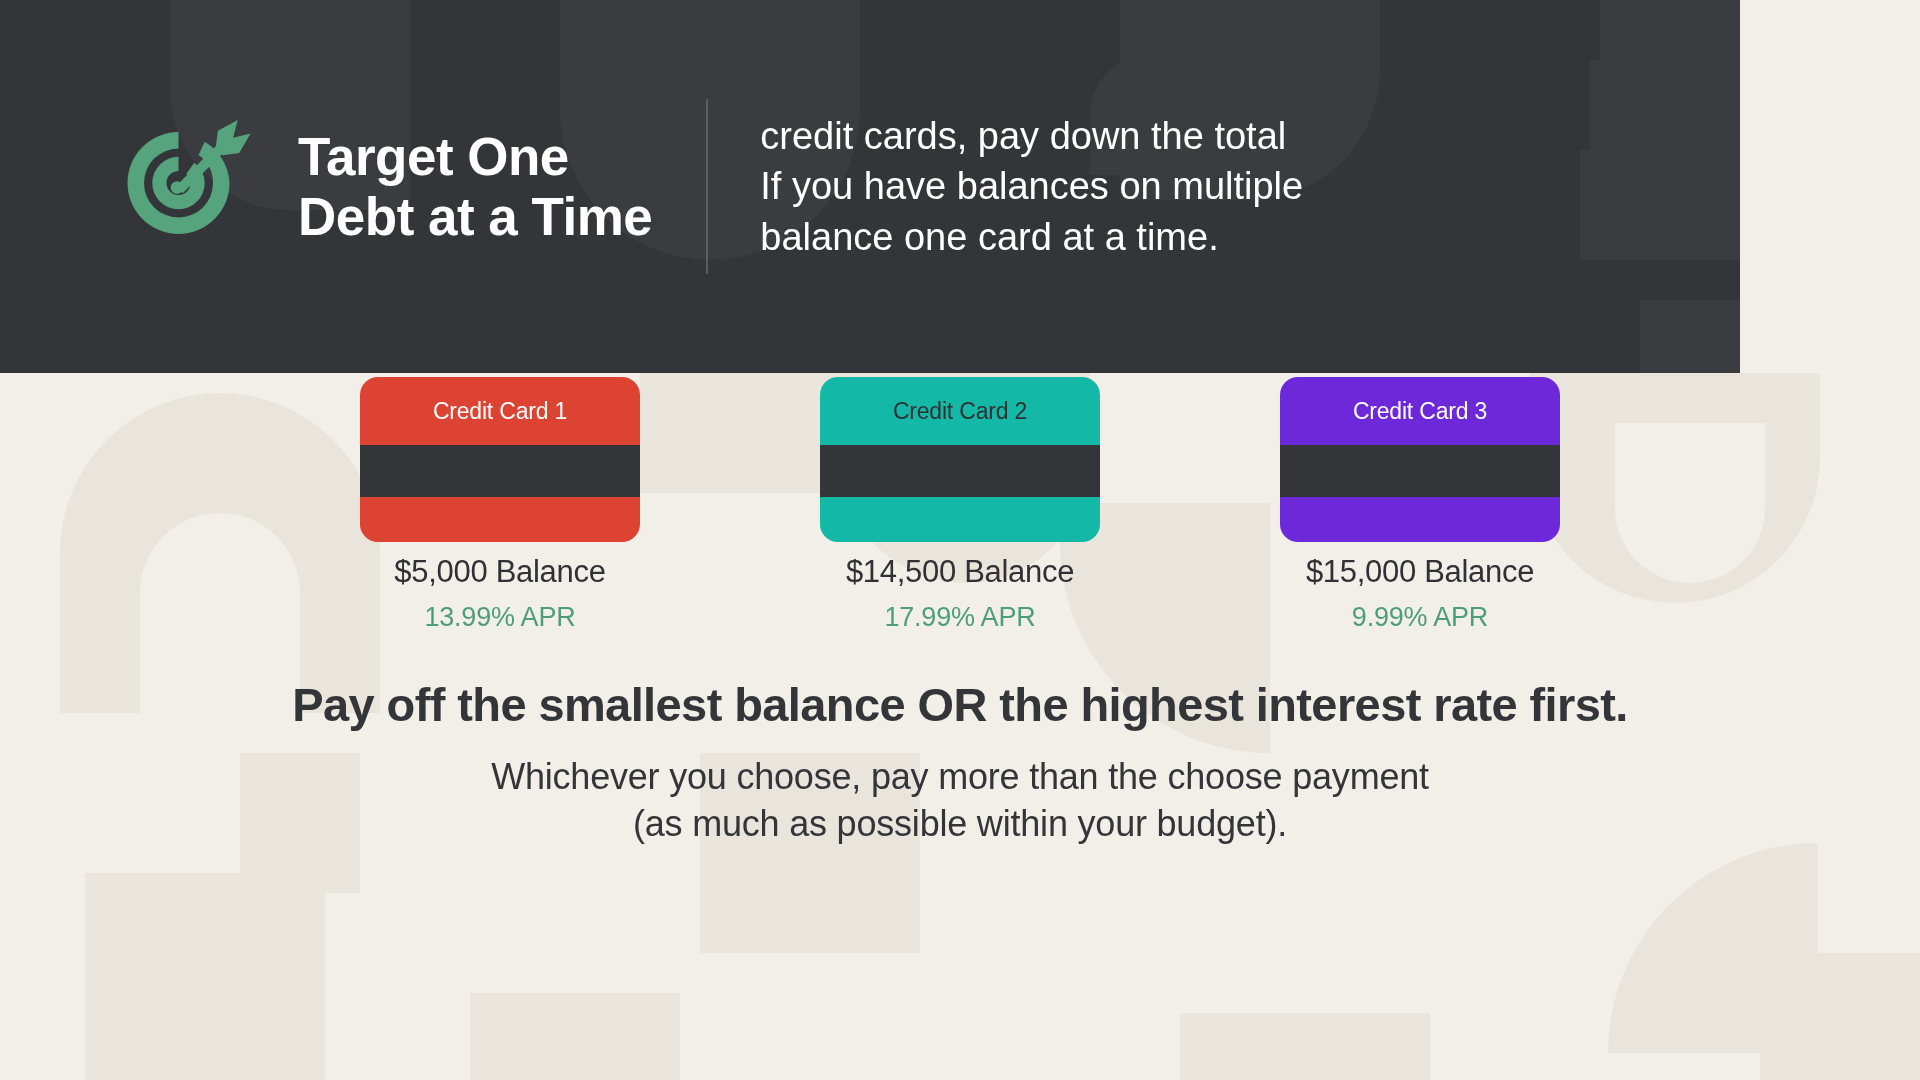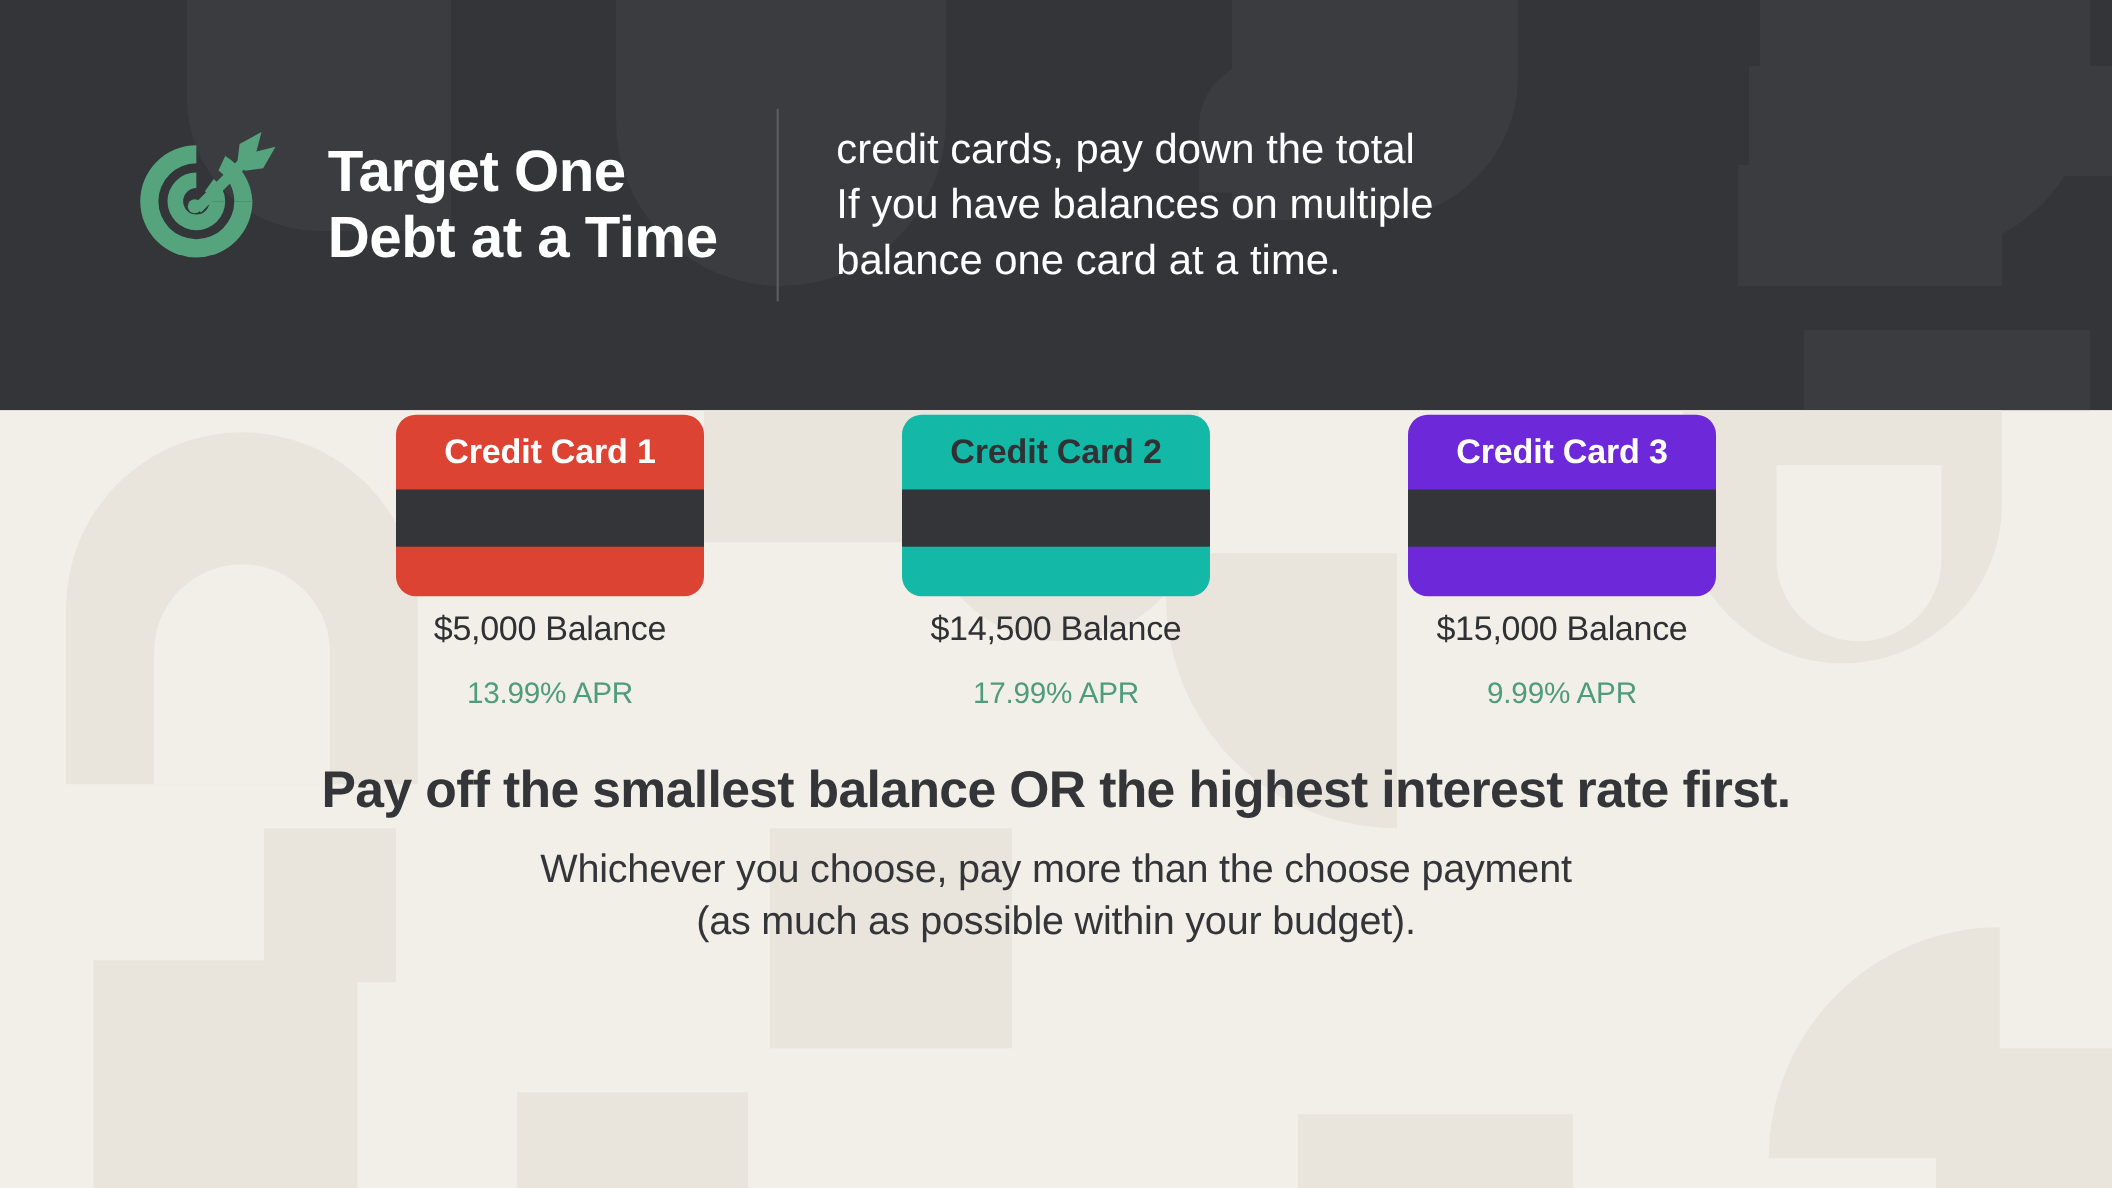--- a/index.html
+++ b/index.html
@@ -5,21 +5,21 @@
   * { margin:0; padding:0; box-sizing:border-box; }
   html,body { width:1920px; height:1080px; overflow:hidden; }
   body {
     font-family:"Liberation Sans", sans-serif;
     background:#f2efe8;
   }
   #page { position:relative; width:1920px; height:1080px; overflow:hidden; }
 
   
   #header {
-    position:absolute; left:0; top:0; width:1920px; height:373px;
+    position:absolute; left:0; top:0; width:1740px; height:373px;
     background:#333539; overflow:hidden;
   }
   .hdr-deco { position:absolute; background:#3a3c40; pointer-events:none; }
   .hdr-d1 { left:560px;  top:-40px;  width:300px; height:300px; border-radius:0 0 150px 150px; }
   .hdr-d2 { left:1120px; top:-60px;  width:260px; height:260px; border-radius:0 0 130px 0; }
   .hdr-d3 { left:1600px; top:-70px;  width:300px; height:300px; border-radius:0 0 150px 150px; }
   .hdr-d4 { left:1590px; top:60px;   width:330px; height:100px; }
   .hdr-d5 { left:1580px; top:150px;  width:240px; height:110px; }
   .hdr-d6 { left:1640px; top:300px;  width:260px; height:200px; border-radius:0 0 130px 130px; }
   .hdr-d7 { left:1090px; top:55px;   width:120px; height:120px; border-radius:60px 0 0 0; }
@@ -79,30 +79,30 @@
   }
   .card-col { width:280px; text-align:center; }
   .card {
     width:280px; height:165px; border-radius:18px;
     overflow:hidden; position:relative;
     display:flex; flex-direction:column;
   }
   .card-top {
     flex:0 0 68px; display:flex; align-items:center; justify-content:center;
   }
-  .card-label { font-size:31px; font-weight:bold; letter-spacing:-0.2px; }
+  .card-label { font-size:23px; font-weight:normal; letter-spacing:-0.2px; }
   .card-stripe { flex:0 0 52px; background:#333539; }
   .card-bottom { flex:1 1 auto; }
 
   .balance {
     margin-top:12px; font-size:31px; color:#2f3134;
     font-weight:400; letter-spacing:-0.3px; white-space:nowrap;
   }
   .apr {
-    margin-top:25px; font-size:27px; color:#4f9c7c; font-weight:400;
+    margin-top:12px; font-size:27px; color:#4f9c7c; font-weight:400;
     letter-spacing:-0.2px; white-space:nowrap;
   }
 
   #footer-block {
     position:relative; z-index:2; text-align:center; margin-top:44px;
   }
   #footer-headline {
     font-size:47px; font-weight:bold; color:#333539;
     letter-spacing:-0.6px; white-space:nowrap;
   }

